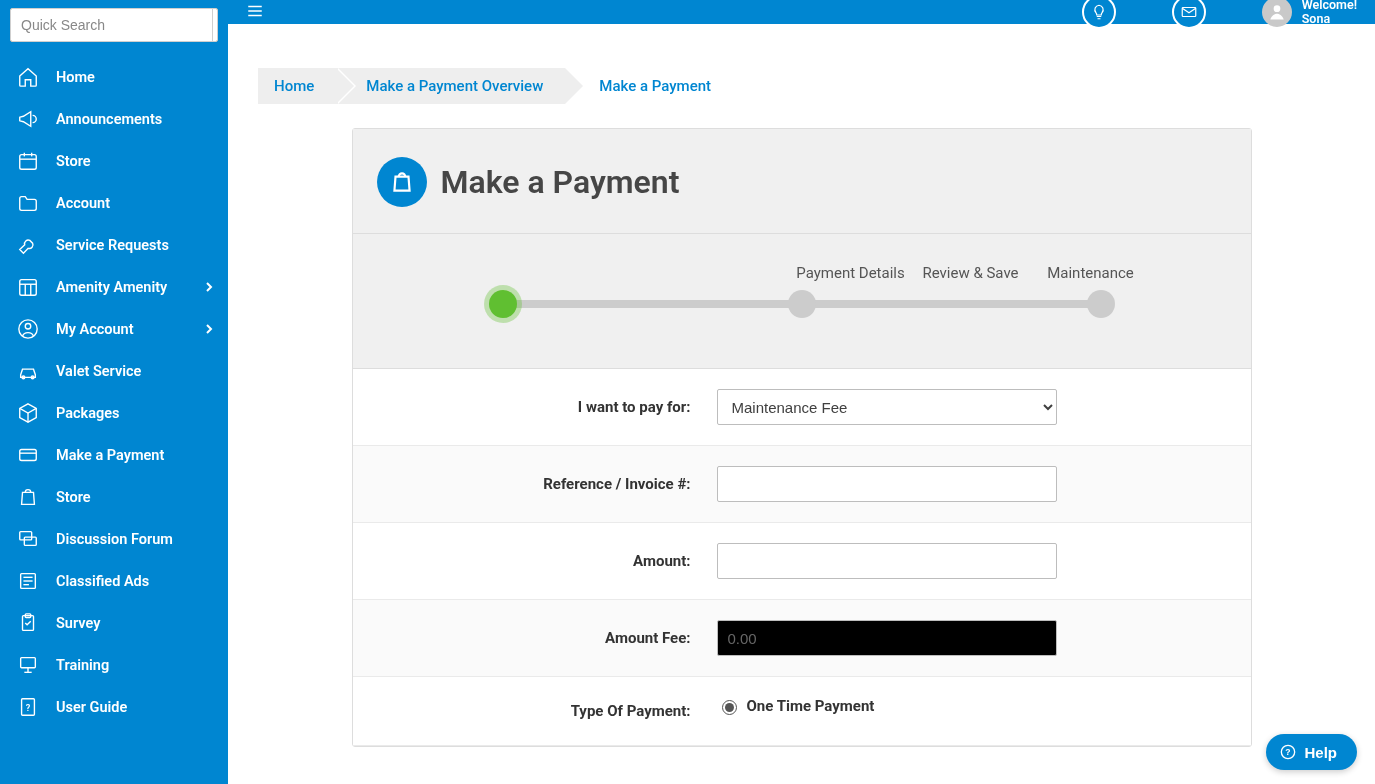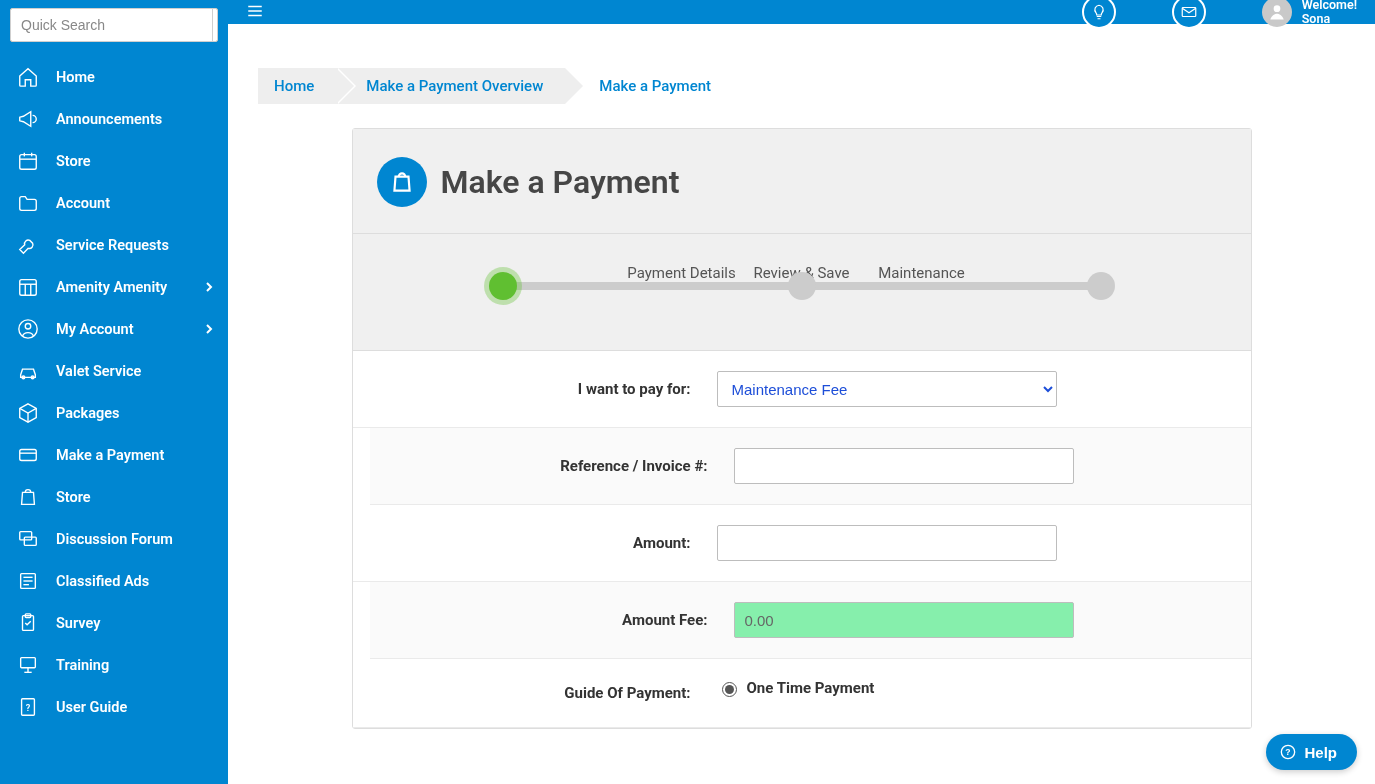--- a/index.html
+++ b/index.html
@@ -64,38 +64,38 @@
 
   
   .card { width:900px; margin:0 auto; border:1px solid var(--gray-border); border-radius:3px; background:#fff; }
   .card-header { background:var(--gray-bg); padding:28px 24px 26px; display:flex; align-items:center; border-bottom:1px solid var(--gray-border); }
   .title-ico { width:50px; height:50px; border-radius:50%; background:var(--blue); display:flex; align-items:center; justify-content:center; margin-right:14px; }
   .title-ico svg { stroke:#fff; fill:none; stroke-width:2; width:26px; height:26px; }
   .card-title { font-size:32px; font-weight:600; color:#464646; }
 
   
   .progress-wrap { background:var(--gray-bg); padding:30px 20px 60px; border-bottom:1px solid var(--gray-border);}
-  .progress-labels { display:flex; justify-content:center; padding:0 80px; font-size:15px; color:#555; }
+  .progress-labels { display:flex; justify-content:flex-end; padding:0 80px; font-size:15px; color:#555; margin-bottom:18px;}
   .progress-labels span { width:120px; text-align:center; }
   .progress-track { position:relative; height:8px; background:var(--progress-gray); border-radius:4px; margin:0 130px;}
   .dot { position:absolute; top:50%; width:28px; height:28px; border-radius:50%; background:var(--progress-gray); transform:translate(-50%,-50%); }
   .dot.d1 { left:0; background:var(--green); box-shadow:0 0 0 5px rgba(96,191,49,0.35);}
   .dot.d2 { left:50%; }
   .dot.d3 { left:100%; }
 
   
   .form-row { display:flex; align-items:center; padding:20px 24px; border-bottom:1px solid #eaeaea; background:#fff;}
   .form-row:nth-child(odd) {}
-  .form-row.alt { background:#fafafa;margin-left:17px; }
+  .form-row.alt { background:#fafafa; }
   .form-label { width:340px; text-align:right; padding-right:26px; font-weight:700; color:#333; font-size:15px;}
   .form-control { flex:0 0 340px; }
   .form-control select, .form-control input[type=text] {
-    width:100%; height:36px; border:1px solid #bdbdbd; border-radius:2px; padding:0 10px; font-size:15px; background:#fff; color:#1d4ed8;
+    width:100%; height:36px; border:1px solid #bdbdbd; border-radius:2px; padding:0 10px; font-size:15px; background:#fff; color:#404040;
   }
-  .form-control input.readonly { background:#86efac; color:#666; }
+  .form-control input.readonly { background:#000000; color:#666; }
   .radio-group label { display:flex; align-items:flex-start; font-weight:700; font-size:15px; margin-bottom:10px; cursor:pointer;}
   .radio-group input { margin-right:10px; width:15px; height:15px; accent-color:#555;}
 
   
   .help-btn { position:fixed; right:18px; bottom:14px; background:var(--blue); color:#fff; border:none; border-radius:20px; height:36px; padding:0 20px 0 14px; font-size:15px; font-weight:600; display:flex; align-items:center; cursor:pointer; box-shadow:0 2px 6px rgba(0,0,0,0.2);}
   .help-btn svg { stroke:#fff; fill:#fff; width:16px; height:16px; margin-right:8px;}
 </style>
 </head>
 <body>
 
@@ -355,21 +355,21 @@
     </div>
 
     <div class="form-row alt">
       <div class="form-label">Amount Fee:</div>
       <div class="form-control">
         <input type="text" class="readonly" readonly="" value="0.00" style="">
       </div>
     </div>
 
     <div class="form-row">
-      <div class="form-label">Guide Of Payment:</div>
+      <div class="form-label">Type Of Payment:</div>
       <div class="form-control radio-group">
         <label>
             <input type="radio" name="ptype" checked="" style="">
             <span>One Time Payment</span>
           </label>
       </div>
     </div>
 
   </section>
 </main>

